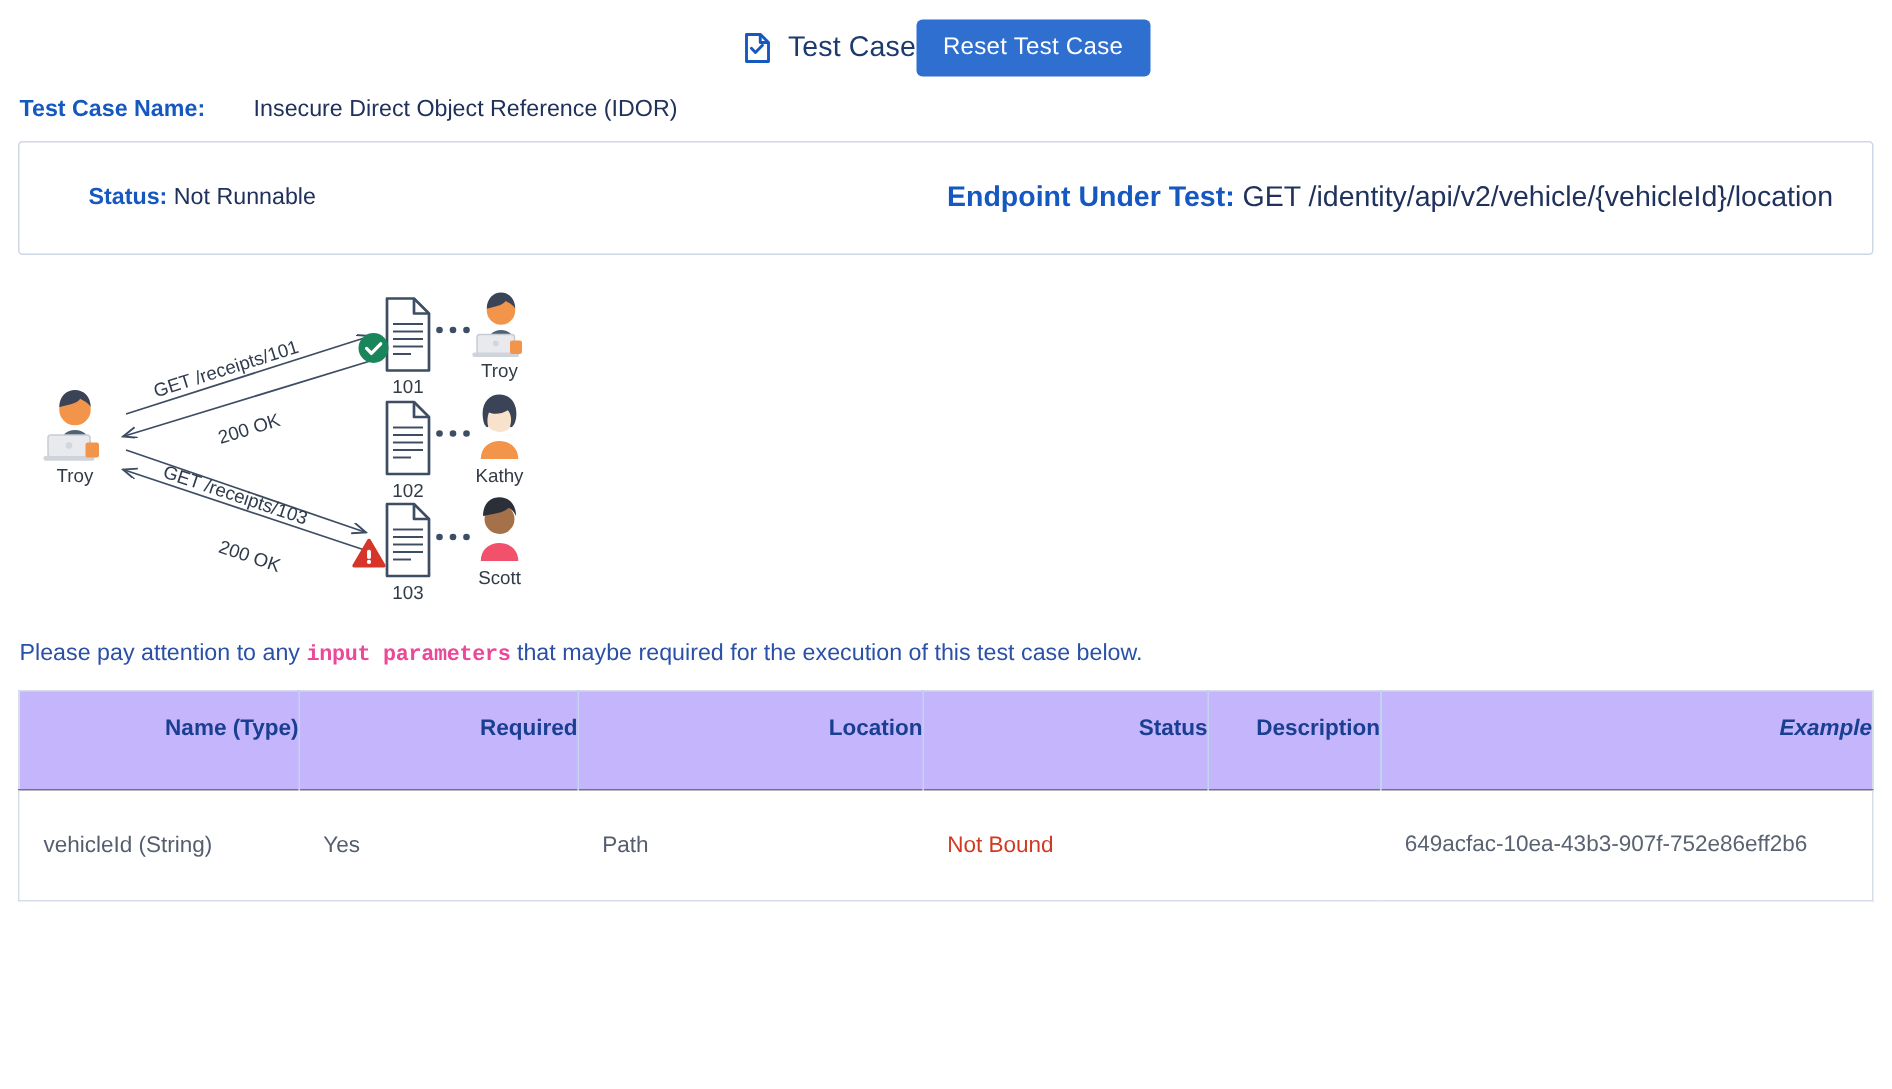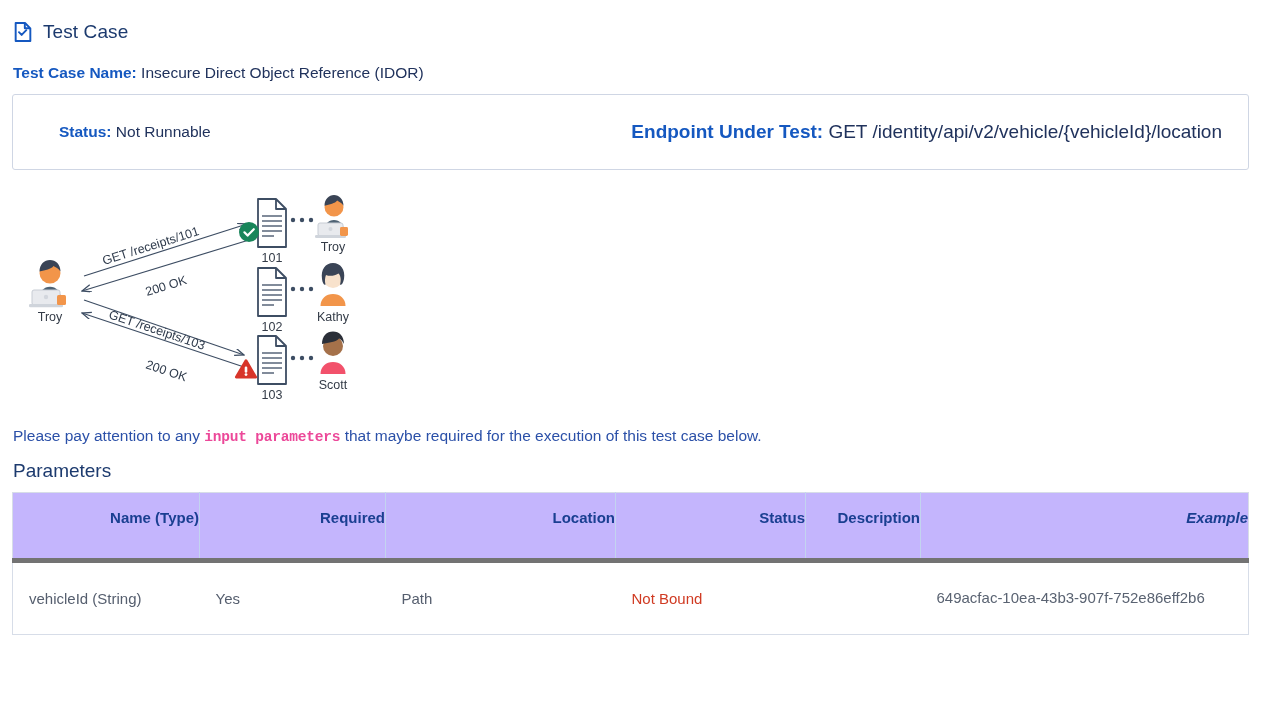--- a/index.html
+++ b/index.html
@@ -7,42 +7,42 @@
     margin: 0; padding: 0;
     width: 1261px; height: 726px;
     background: #ffffff;
     font-family: "Liberation Sans", sans-serif;
     overflow: hidden;
   }
   .page { position: relative; width: 1261px; height: 726px; padding: 0 12px; }
 
   
   .top-row {
-    display: flex; align-items: center; justify-content: space-between;
+    display: flex; align-items: center; justify-content: center;
     height: 56px; padding-top: 8px;
   }
   .title-wrap { display: flex; align-items: center; gap: 9px; }
   .doc-check-icon { width: 22px; height: 22px; display: block; }
   .page-title {
     font-size: 19px; color: #1c3a6e; font-weight: 400; letter-spacing: .1px;
   }
   .reset-btn {
     background: #2f6fd0; color: #ffffff; border: none; border-radius: 4px;
     font-size: 16px; font-family: "Liberation Sans", sans-serif;
     padding: 10px 18px; cursor: pointer; line-height: 1.1;
     letter-spacing: .2px;
   }
 
   
   .tc-name-line {
     font-size: 15.5px; color: #1c3a6e; margin-top: 8px; margin-bottom: 12px;
     padding-left: 1px;
   }
   .tc-name-line .lbl { color: #1558c0; font-weight: bold; }
-  .tc-name-line .val { color: #20325c; }
+  .tc-name-line .val { color: #20325c; margin-left: 28px; }
 
   
   .status-panel {
     border: 1px solid #cfd6e4; border-radius: 3px; background: #fff;
     height: 76px; display: flex; align-items: center;
     padding: 0 26px; position: relative;
   }
   .status-left { font-size: 15.5px; }
   .status-right { font-size: 19px; margin-left: auto; }
   .b-lbl { color: #1558c0; font-weight: bold; margin-left: 20px; }
@@ -75,21 +75,21 @@
   .ptable { width: 100%; border-collapse: collapse; table-layout: fixed;
             border: 1px solid #d7dde8; }
   .ptable thead th {
     background: #c4b5fd; color: #1a3f91; font-weight: bold; font-size: 15px;
     text-align: right; padding: 16px 0 32px 16px; height: 58px;
     border-right: 1px solid #c3d4ef; vertical-align: middle;
   }
   .ptable thead th:last-child { border-right: none; }
   .ptable tbody td {
     color: #555e6e; font-size: 15px; padding: 14px 0 14px 16px;
-    vertical-align: middle; border-top: 5px solid #737373; height: 74px;
+    vertical-align: middle; border-top: 1px solid #737373; height: 74px;
   }
   .ptable td.status-cell { color: #d03a22; }
   .ptable td.example-cell { color: #5a6372; line-height: 1.25; margin-top: 44px; }
   .c1 { width: 187px; } .c2 { width: 186px; } .c3 { width: 230px; }
   .c4 { width: 190px; } .c5 { width: 115px; } .c6 { width: auto; font-style: italic; }
 </style>
 </head>
 <body>
 
 <div class="page">
@@ -98,20 +98,21 @@
     <div class="title-wrap">
       <span>
         <svg class="doc-check-icon" viewBox="0 0 24 24" fill="none">
           <path d="M4 2.2h10.2L20 8v13.8H4z" fill="#ffffff" stroke="#1558c0" stroke-width="2.1" stroke-linejoin="round"></path>
           <path d="M14 2.4V8h5.6" stroke="#1558c0" stroke-width="2.1" stroke-linejoin="round" fill="none"></path>
           <path d="M7.6 12.2l2.9 3 5.1-5.2" stroke="#1558c0" stroke-width="2.1" stroke-linecap="round" stroke-linejoin="round" fill="none"></path>
         </svg>
       </span>
       <span class="page-title">Test Case</span>
     </div>
+    <button class="reset-btn">Reset Test Case</button>
   </div>
 
   <div class="tc-name-line">
     <span class="lbl">Test Case Name:</span>
     <span class="val">Insecure Direct Object Reference (IDOR)</span>
   </div>
 
   <div class="status-panel">
     <div class="status-left">
       <span class="b-lbl">Status:</span>
@@ -241,21 +242,20 @@
           <text x="321" y="211" font-family="Liberation Sans, sans-serif" font-size="12.5" fill="#333b47" text-anchor="middle">Scott</text>
         </g>
       </g>
     </svg>
   </div>
 
   <div class="prose">
     <p><span>Please pay attention to any </span><span class="mono-b">input parameters</span><span> that maybe required for the execution of this test case below.</span></p>
   </div>
 
-  <div class="params-head">Parameters</div>
   <table class="ptable">
     <thead>
       <tr>
         <th class="c1">Name (Type)</th>
         <th class="c2">Required</th>
         <th class="c3">Location</th>
         <th class="c4">Status</th>
         <th class="c5">Description</th>
         <th class="c6">Example</th>
       </tr>

